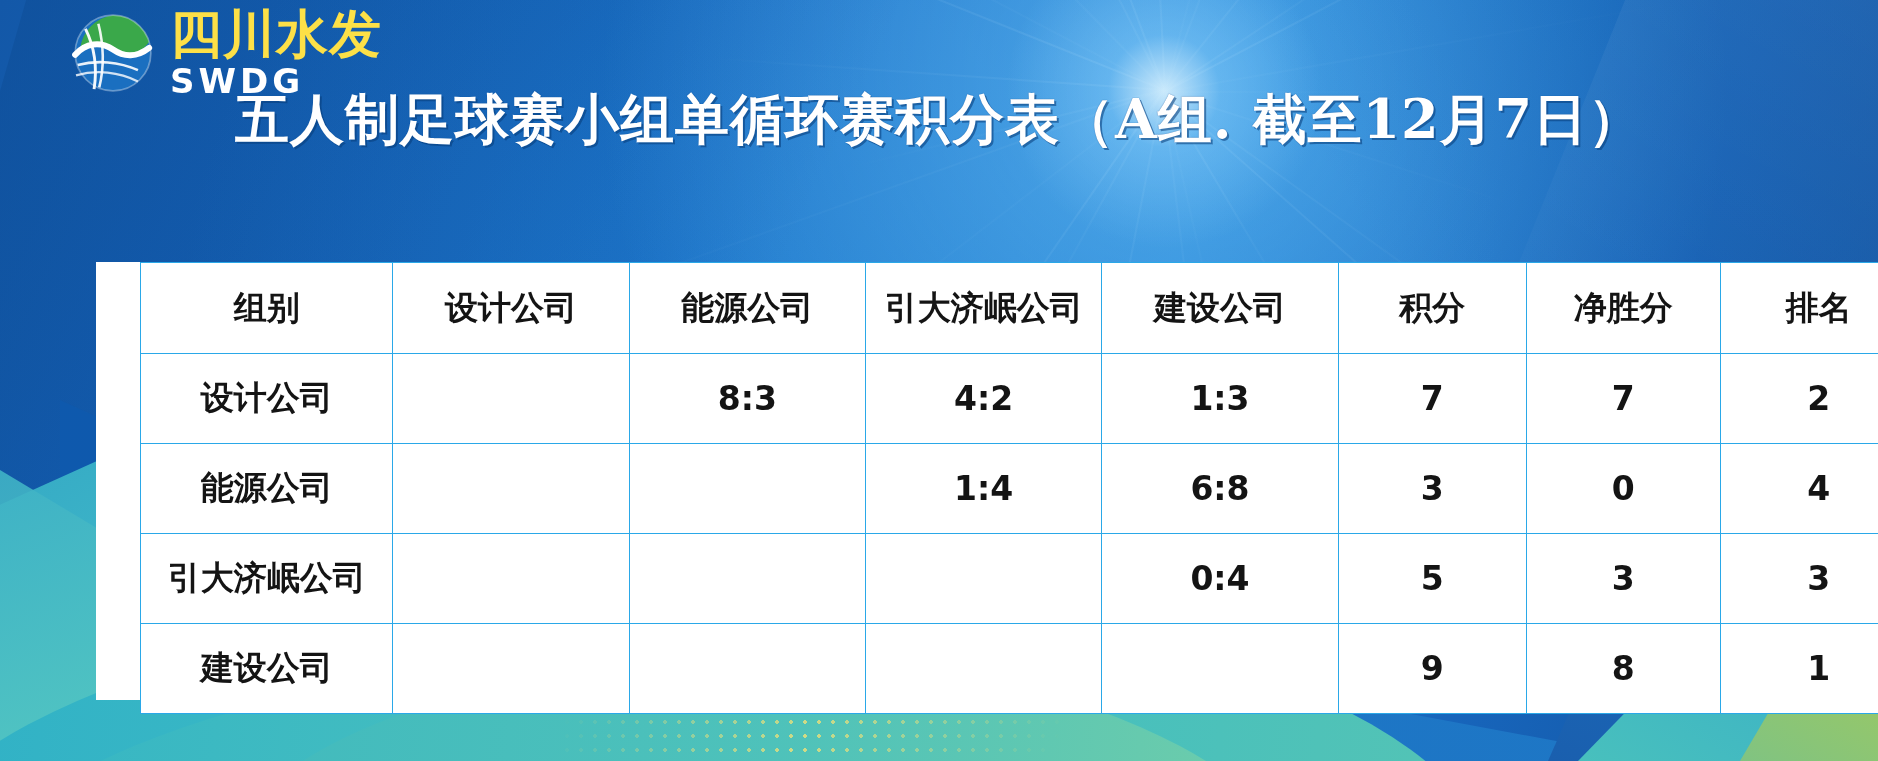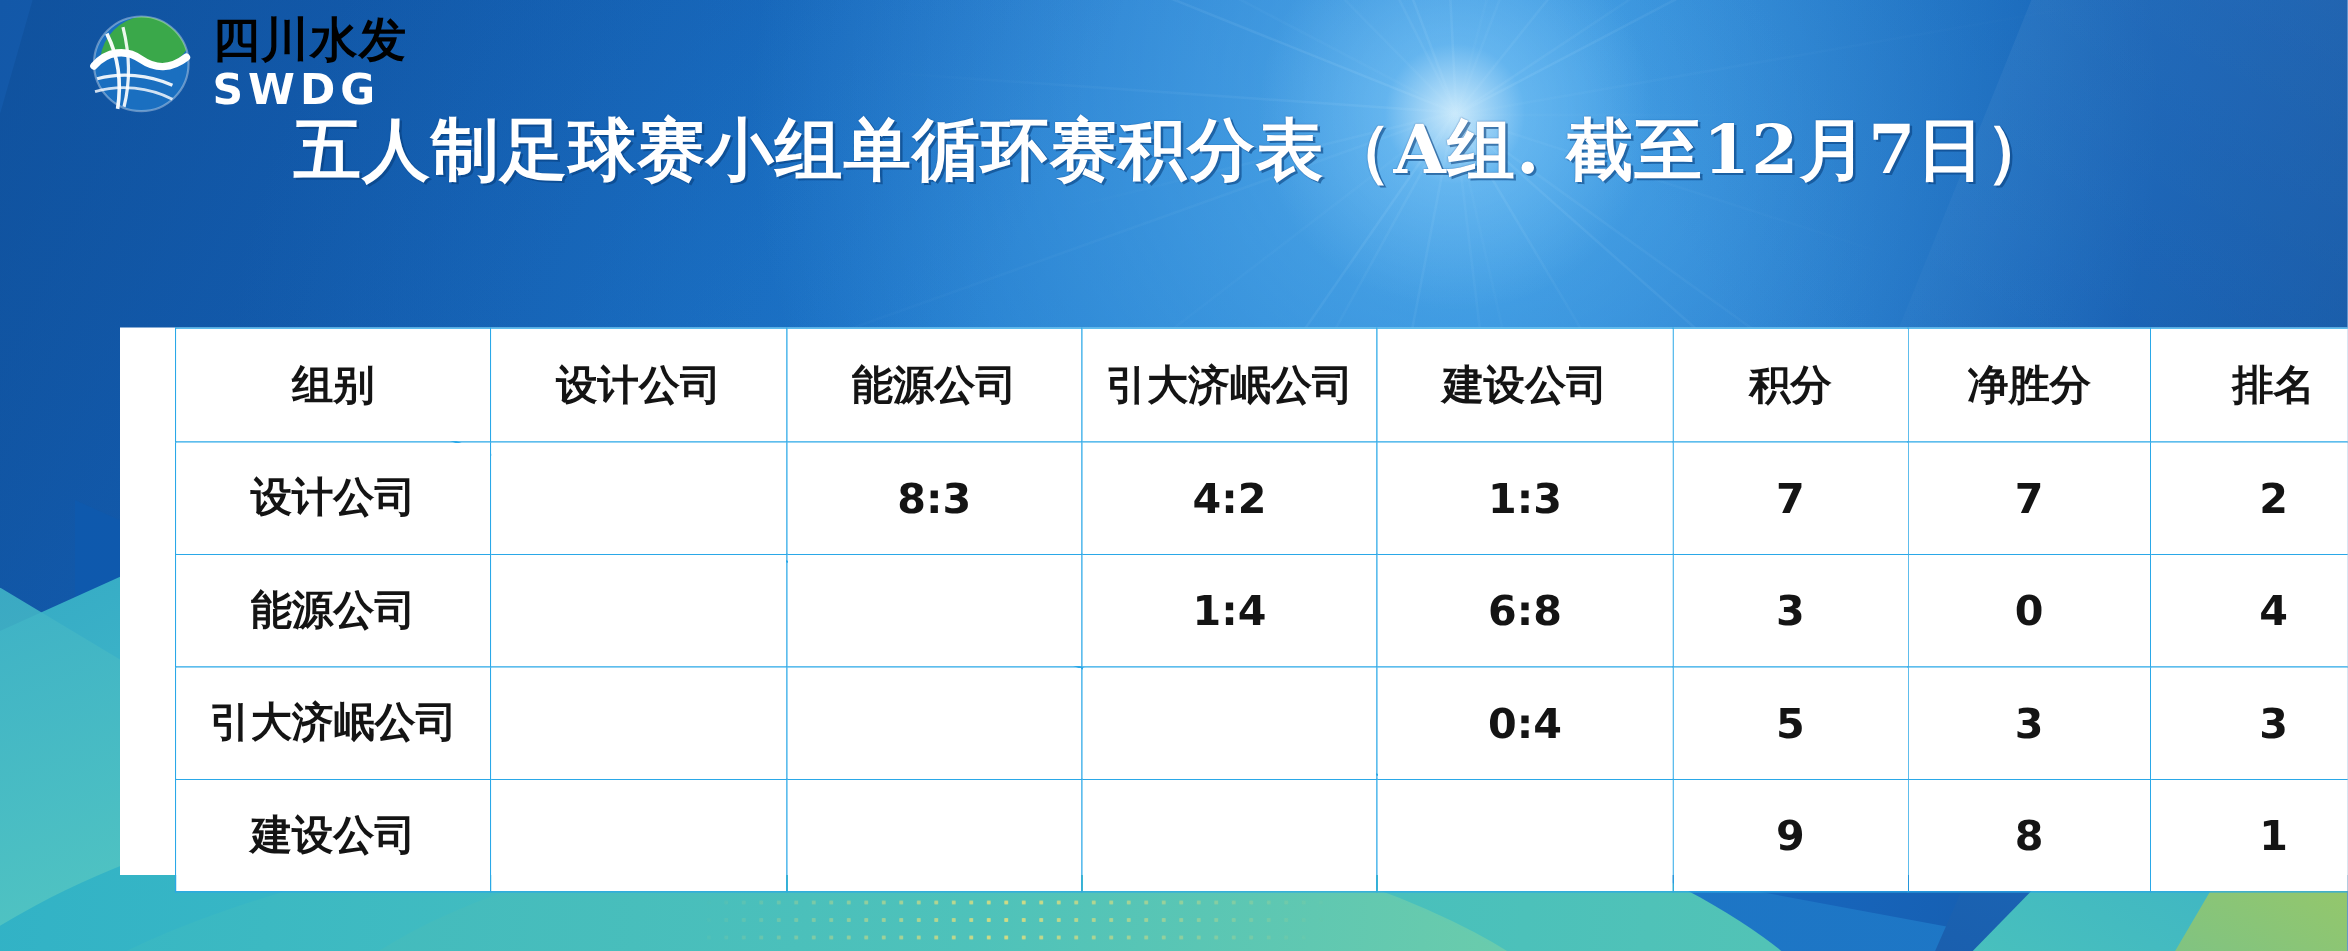--- a/index.html
+++ b/index.html
@@ -80,21 +80,21 @@
     background-image:radial-gradient(circle,rgba(185,225,210,.8) 1.5px,rgba(0,0,0,0) 1.8px);
     background-size:14px 14px;
     -webkit-mask-image:linear-gradient(75deg,rgba(0,0,0,0) 10%,#000 55%,rgba(0,0,0,0) 95%);
     mask-image:linear-gradient(75deg,rgba(0,0,0,0) 10%,#000 55%,rgba(0,0,0,0) 95%);
     opacity:.7;}
 
   
   .logo{position:absolute;left:70px;top:8px;display:flex;align-items:center;gap:14px;}
   .logo-mark{width:86px;height:86px;flex:0 0 auto;}
   .logo-text{display:flex;flex-direction:column;line-height:1;}
-  .logo-cn{font-size:38px;font-weight:bold;color:#000000;letter-spacing:1px;
+  .logo-cn{font-size:52px;font-weight:bold;color:#fde047;letter-spacing:1px;
     font-family:"DejaVu Sans","Liberation Sans",sans-serif;}
   .logo-en{font-size:34px;font-weight:bold;color:#ffffff;letter-spacing:4px;margin-top:4px;
     font-family:"DejaVu Sans","Liberation Sans",sans-serif;
     -webkit-text-stroke:0px;}
 
   
   .title-wrap{position:absolute;left:0;right:0;top:52px;text-align:center;}
   .title1{
     font-family:"DejaVu Serif","Liberation Serif",serif;
     font-weight:bold;font-size:53px;color:#ffffff;letter-spacing:2px;

